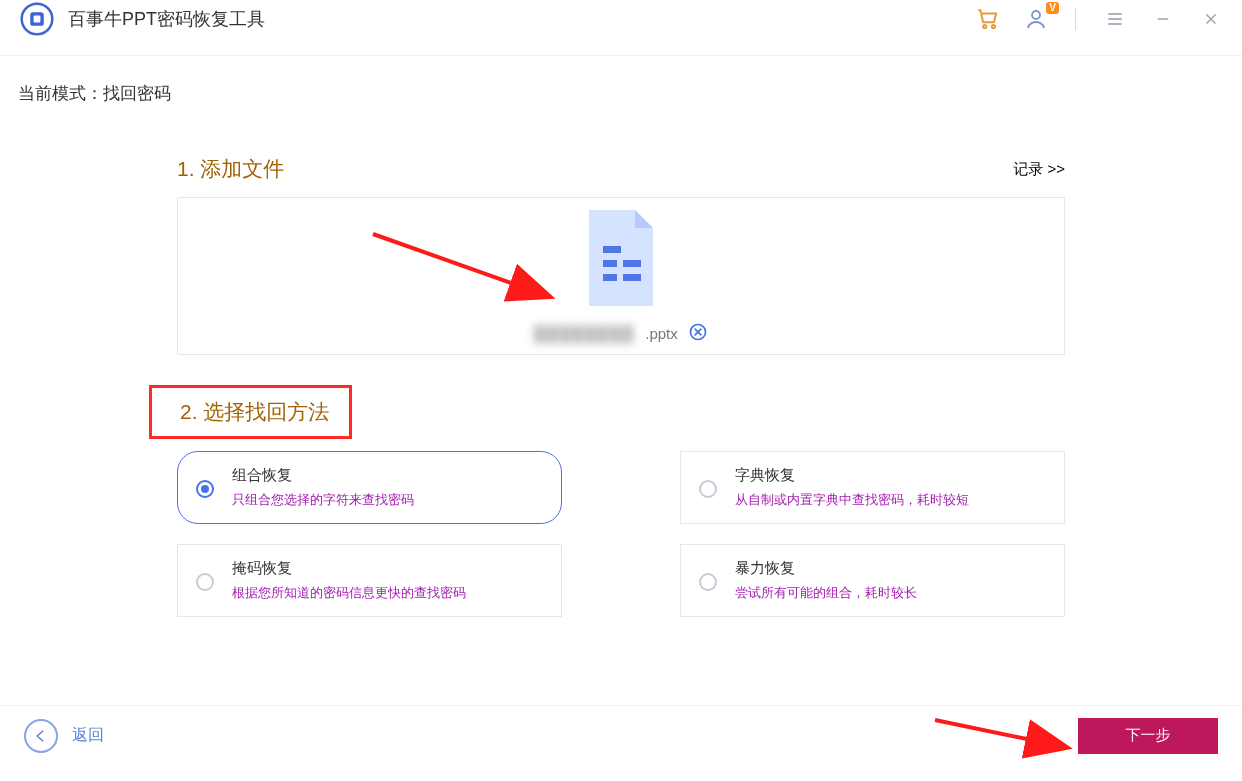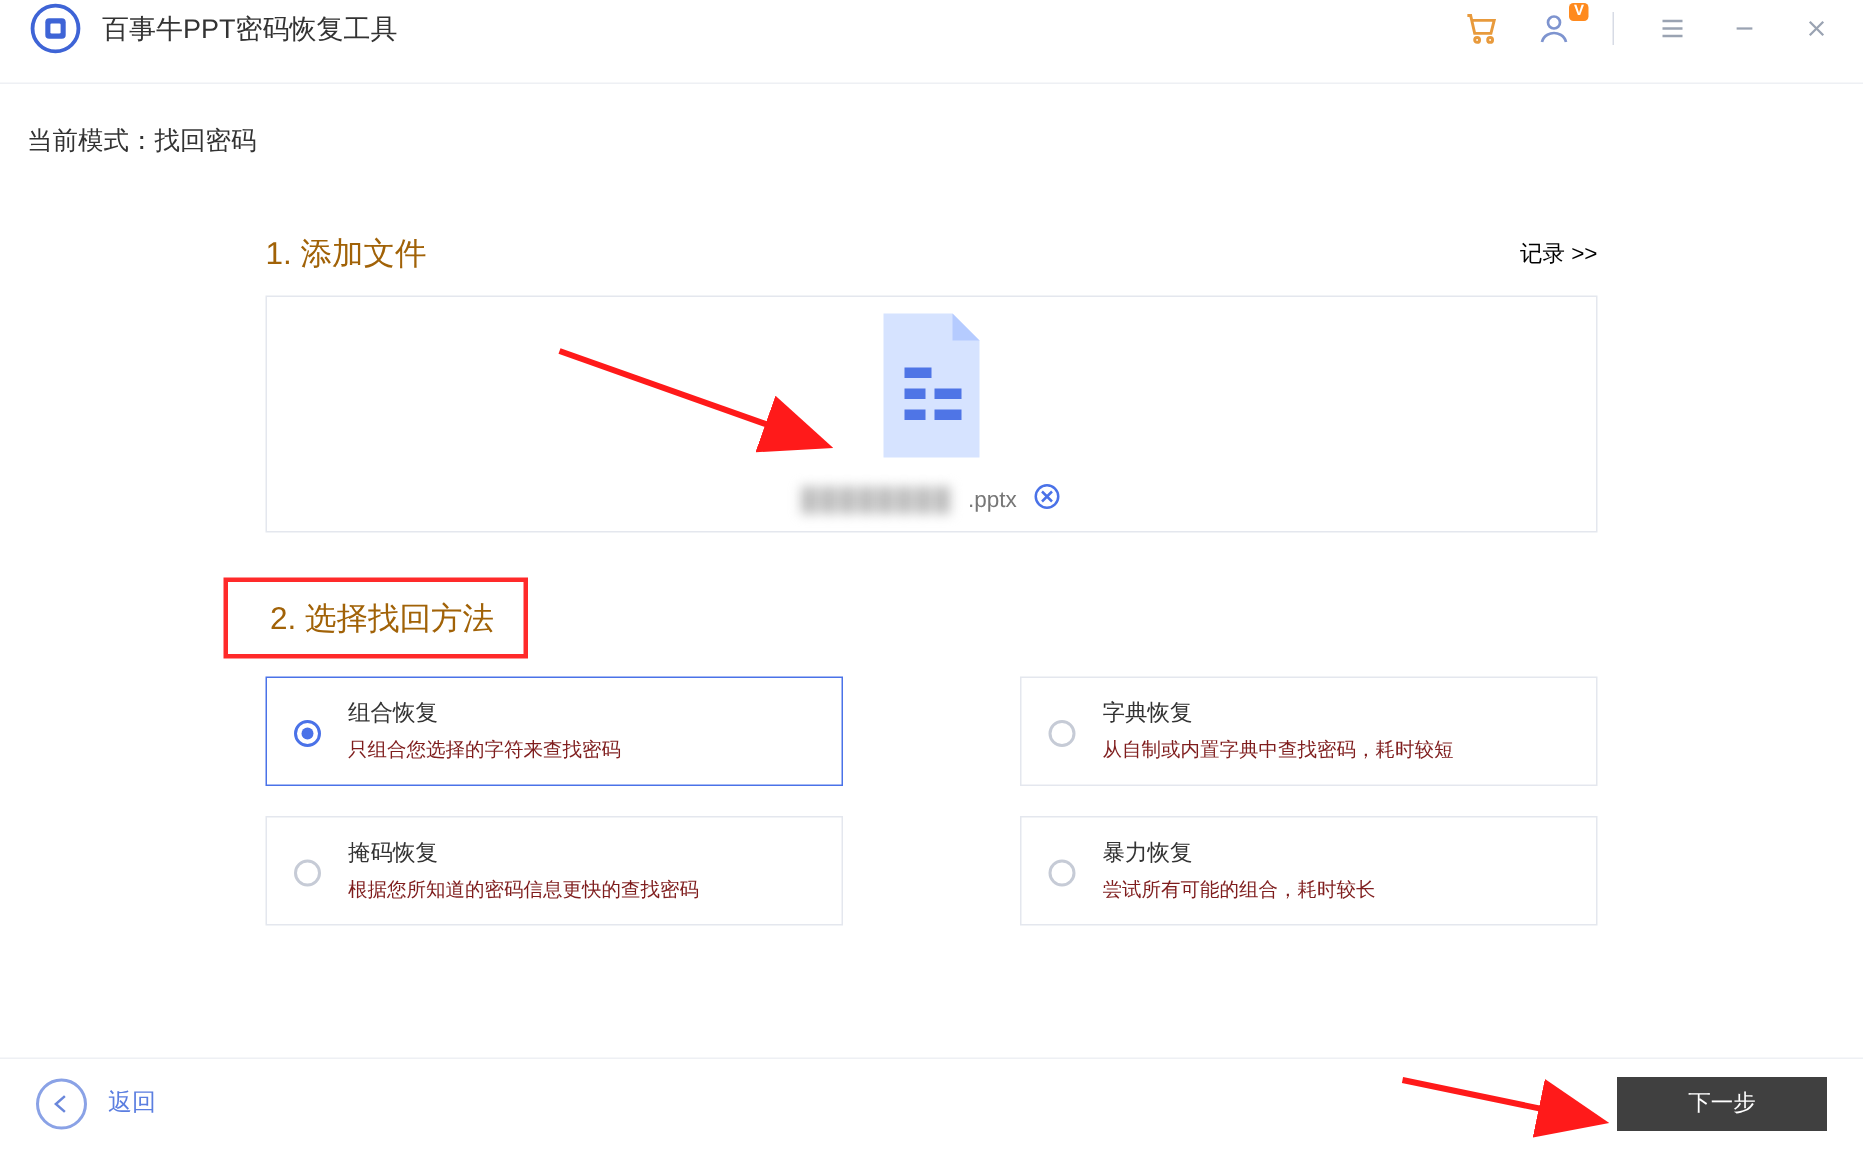--- a/index.html
+++ b/index.html
@@ -107,55 +107,56 @@
     .method-card {
       border: 1px solid #e4e7ee;
       padding: 14px 18px;
       display:flex;
       align-items:flex-start;
       gap: 18px;
       cursor:pointer;
     }
     .method-card.selected {
       border-color: #4a72e8;
+      border-radius: 21px;
     }
     .radio {
       width:18px; height:18px; border-radius:50%;
       border: 2px solid #c6cbd6;
       margin-top: 14px;
       flex-shrink:0;
       position:relative;
     }
     .selected .radio { border-color:#4a72e8; }
     .selected .radio::after {
       content:""; position:absolute; inset:3px;
       background:#4a72e8; border-radius:50%;
     }
     .method-title { font-size:15px; color:#333; margin-bottom:6px; }
-    .method-desc { font-size:13px; color:#7f1d1d; }
+    .method-desc { font-size:13px; color:#a21caf; }
 
     .footer {
       position:absolute; left:0; right:0; bottom:16px;
       height:60px;
       border-top:1px solid #eef0f4;
       display:flex;
       align-items:center;
       padding: 0 24px;
     }
     .back-btn {
       display:flex; align-items:center; gap:14px;
       color:#5b7ee0; cursor:pointer; font-size:16px;
     }
     .back-circle {
       width:34px; height:34px; border:2px solid #8aa2e6; border-radius:50%;
       display:flex; align-items:center; justify-content:center;
     }
     .footer-spacer { flex:1; }
     .next-btn {
-      background:#404040; color:#fff;
+      background:#be185d; color:#fff;
       width:140px; height:36px;
       display:flex; align-items:center; justify-content:center;
       font-size:15px; cursor:pointer;
     }
 
     .arrow-annot {
       position:absolute;
       pointer-events:none;
     }
   </style>

